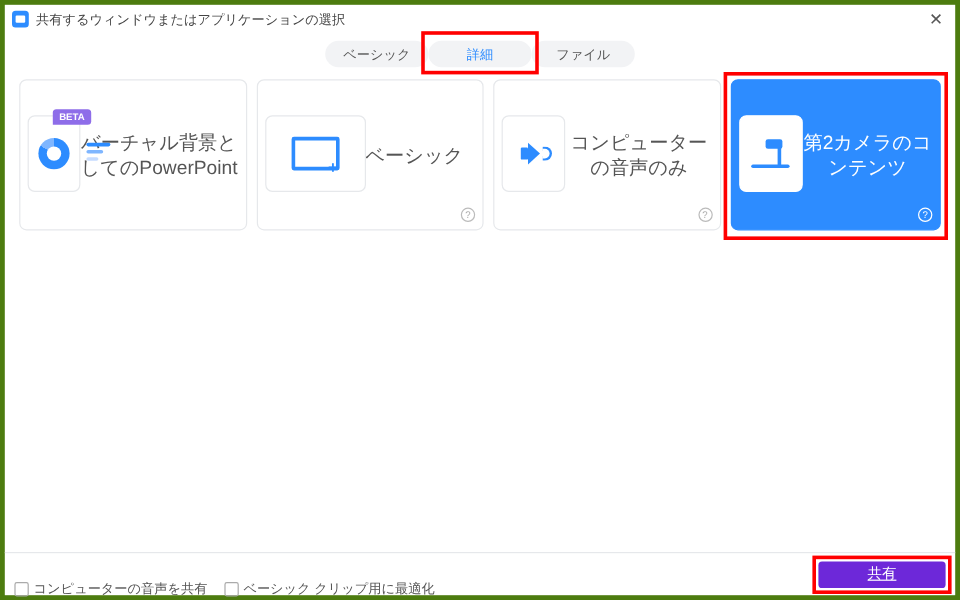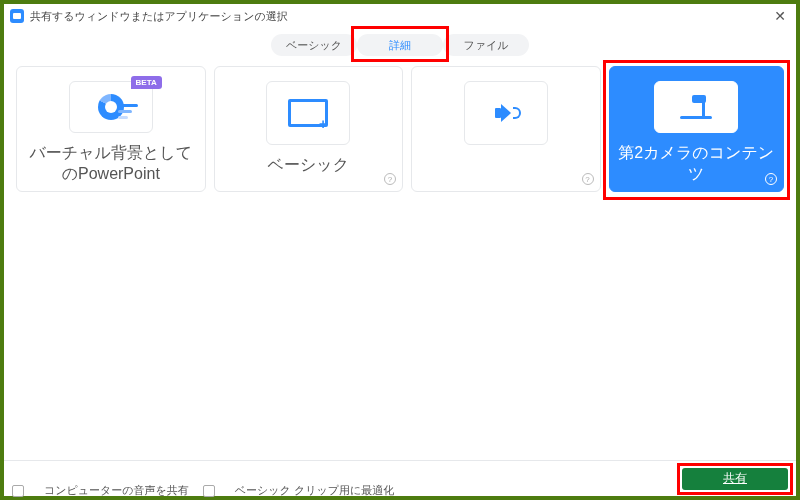--- a/index.html
+++ b/index.html
@@ -9,21 +9,21 @@
   .titlebar-left { display:flex; align-items:center; gap:6px; }
   .app-icon { width:14px; height:14px; background:#2D8CFF; border-radius:3px; display:flex; align-items:center; justify-content:center; }
   .app-icon::after { content:""; width:8px; height:6px; background:#fff; border-radius:1px; }
   .close-btn { width:20px; height:20px; display:flex; align-items:center; justify-content:center; font-size:14px; cursor:pointer; color:#555; }
   .tabs { display:flex; justify-content:center; gap:0; padding:6px 0 10px; position:relative; }
   .tab { width:86px; height:22px; background:#f2f3f5; border-radius:11px; display:flex; align-items:center; justify-content:center; font-size:11px; color:#555; cursor:pointer; }
   .tab.active { color:#2D8CFF; }
   .tab-wrap { position:relative; }
   .highlight { position:absolute; border:3px solid #F00; pointer-events:none; }
   .cards { display:flex; gap:8px; padding:0 12px; }
-  .card { flex:1; height:126px; border:1px solid #e6e8eb; border-radius:6px; background:#fff; display:flex; flex-direction:column; align-items:center; justify-content:flex-start; padding:10px 6px 6px; position:relative; cursor:pointer; }
+  .card { flex:1; height:126px; border:1px solid #e6e8eb; border-radius:6px; background:#fff; display:flex; align-items:center; justify-content:flex-start; padding:10px 6px 6px; position:relative; cursor:pointer; }
   .card.selected { background:#2D8CFF; border-color:#2D8CFF; color:#fff; }
   .card .thumb { width:84px; height:64px; background:#fff; border:1px solid #e6e8eb; border-radius:6px; margin-top:4px; margin-bottom:10px; display:flex; align-items:center; justify-content:center; position:relative; }
   .card.selected .thumb { border-color:#fff; }
   .card .label { font-size:16px; text-align:center; color:#555; line-height:1.3; }
   .card.selected .label { color:#fff; }
   .info-icon { position:absolute; right:6px; bottom:6px; width:12px; height:12px; border:1px solid #bbb; border-radius:50%; font-size:8px; color:#aaa; display:flex; align-items:center; justify-content:center; }
   .card.selected .info-icon { border-color:#fff; color:#fff; }
   .badge { position:absolute; top:-6px; right:-10px; background:#8E6DE9; color:#fff; font-size:8px; font-weight:bold; padding:2px 5px; border-radius:3px 3px 3px 0; }
   
   .pie { width:26px; height:26px; border-radius:50%; background:conic-gradient(#2D8CFF 0 300deg,#7fb6ff 300deg 360deg); position:relative; }
@@ -39,23 +39,23 @@
   .speaker::before{content:"";position:absolute;left:4px;top:7px;width:6px;height:10px;background:#2D8CFF;border-radius:1px;}
   .speaker::after{content:"";position:absolute;left:10px;top:3px;width:0;height:0;border-left:10px solid #2D8CFF;border-top:9px solid transparent;border-bottom:9px solid transparent;}
   .wave{position:absolute;left:22px;top:6px;width:8px;height:12px;border:2px solid #2D8CFF;border-left:none;border-radius:0 10px 10px 0;}
   .cam{position:relative;width:36px;height:28px;}
   .cam .base{position:absolute;bottom:2px;left:2px;width:32px;height:3px;background:#2D8CFF;border-radius:2px;}
   .cam .arm{position:absolute;bottom:4px;left:24px;width:3px;height:18px;background:#2D8CFF;}
   .cam .head{position:absolute;top:2px;left:14px;width:14px;height:8px;background:#2D8CFF;border-radius:2px;}
   .spacer { flex:1; }
   .footer { height:36px; border-top:1px solid #e6e8eb; display:flex; align-items:center; justify-content:space-between; padding:0 8px; font-size:11px; color:#555; }
   .footer-left { display:flex; align-items:center; gap:14px; }
-  .chk { display:flex; align-items:center; gap:20px; cursor:pointer;margin-top:24px; }
+  .chk { display:flex; align-items:center; gap:4px; cursor:pointer;margin-top:24px; }
   .chk .box { width:12px; height:12px; border:1px solid #aaa; border-radius:2px; }
-  .share-btn { width:106px; height:22px; background:#15803d; color:#fff; border:none; border-radius:3px; font-size:12px; cursor:pointer;text-decoration:underline; }
+  .share-btn { width:106px; height:22px; background:#6d28d9; color:#fff; border:none; border-radius:3px; font-size:12px; cursor:pointer;text-decoration:underline; }
 </style>
 </head>
 <body>
 
 <div class="window">
 
   <div class="titlebar">
     <div class="titlebar-left">
       <div class="app-icon"></div>
       <span>共有するウィンドウまたはアプリケーションの選択</span>
@@ -94,20 +94,21 @@
       <div class="label">ベーシック</div>
       <div class="info-icon">?</div>
     </div>
 
     <div class="card">
       <div class="thumb">
         <div class="speaker">
             <div class="wave"></div>
           </div>
       </div>
+      <div class="label">コンピューターの音声のみ</div>
       <div class="info-icon">?</div>
     </div>
 
     <div style="position:relative;flex:1;">
       <div class="card selected" style="width:100%;">
         <div class="thumb">
           <div class="cam">
               <div class="head"></div>
               <div class="arm"></div>
               <div class="base"></div>

